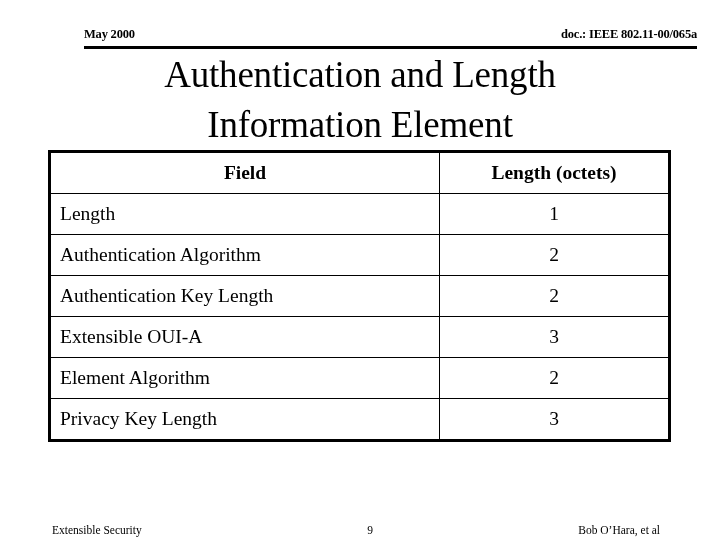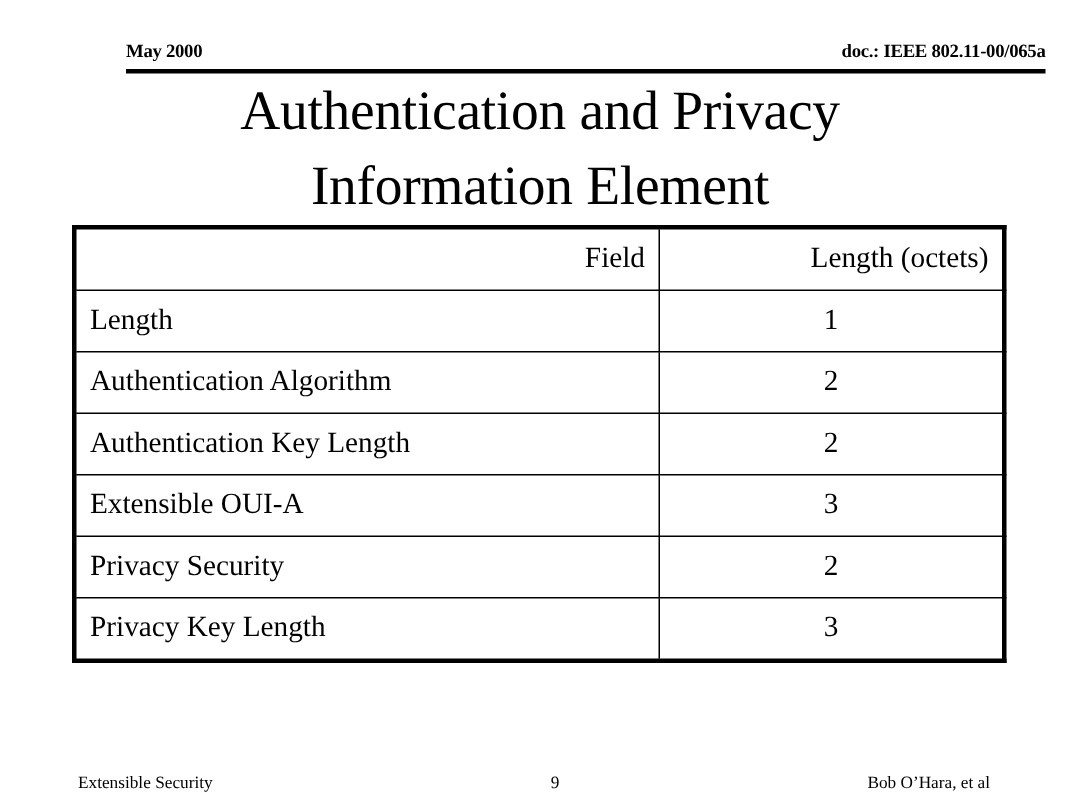--- a/index.html
+++ b/index.html
@@ -76,60 +76,60 @@
     height: 40px;
     padding: 0 9px;
     border: 1.5px solid #000000;
     font-size: 19.5px;
     line-height: 22px;
     vertical-align: middle;
     overflow: hidden;
     white-space: nowrap;
   }
   #ie-table tr.header-row td {
-    font-weight: normal;
-    text-align: right;
+    font-weight: bold;
+    text-align: center;
   }
   #ie-table td.cell-field {
     text-align: left;
   }
   #ie-table td.cell-length {
     text-align: center;
   }
 
   
   #slide-footer {
     position: absolute;
     left: 48px;
     top: 511px;
     width: 620px;
     height: 22px;
   }
   #slide-footer .ftr-text {
     position: absolute;
-    top: 4px;
+    top: 12px;
     font-size: 11.5px;
     line-height: 14px;
     white-space: nowrap;
   }
   #ftr-left   { left: 4px; }
   #ftr-page   { left: 307px; width: 30px; text-align: center; }
   #ftr-right  { right: 8px; }
 </style>
 </head>
 <body>
 
 <div id="slide-header">
   <div class="hdr-text" id="hdr-date">May 2000</div>
   <div class="hdr-text" id="hdr-docref">doc.: IEEE 802.11-00/065a</div>
   <div id="header-rule"></div>
 </div>
 
 <div id="slide-title">
-  <span class="title-line">Authentication and Privacy</span>
+  <span class="title-line">Authentication and Length</span>
   <span class="title-line">Information Element</span>
 </div>
 
 <table id="ie-table">
   <colgroup>
     <col class="col-field">
     <col class="col-length">
   </colgroup>
   <tbody id="ie-table-body">
     <tr class="header-row">
@@ -146,21 +146,21 @@
       </tr>
       <tr>
         <td class="cell-field">Authentication Key Length</td>
         <td class="cell-length">2</td>
       </tr>
       <tr>
         <td class="cell-field">Extensible OUI-A</td>
         <td class="cell-length">3</td>
       </tr>
       <tr>
-        <td class="cell-field">Privacy Security</td>
+        <td class="cell-field">Element Algorithm</td>
         <td class="cell-length">2</td>
       </tr>
       <tr>
         <td class="cell-field">Privacy Key Length</td>
         <td class="cell-length">3</td>
       </tr>
     </tbody>
 </table>
 
 <div id="slide-footer">

